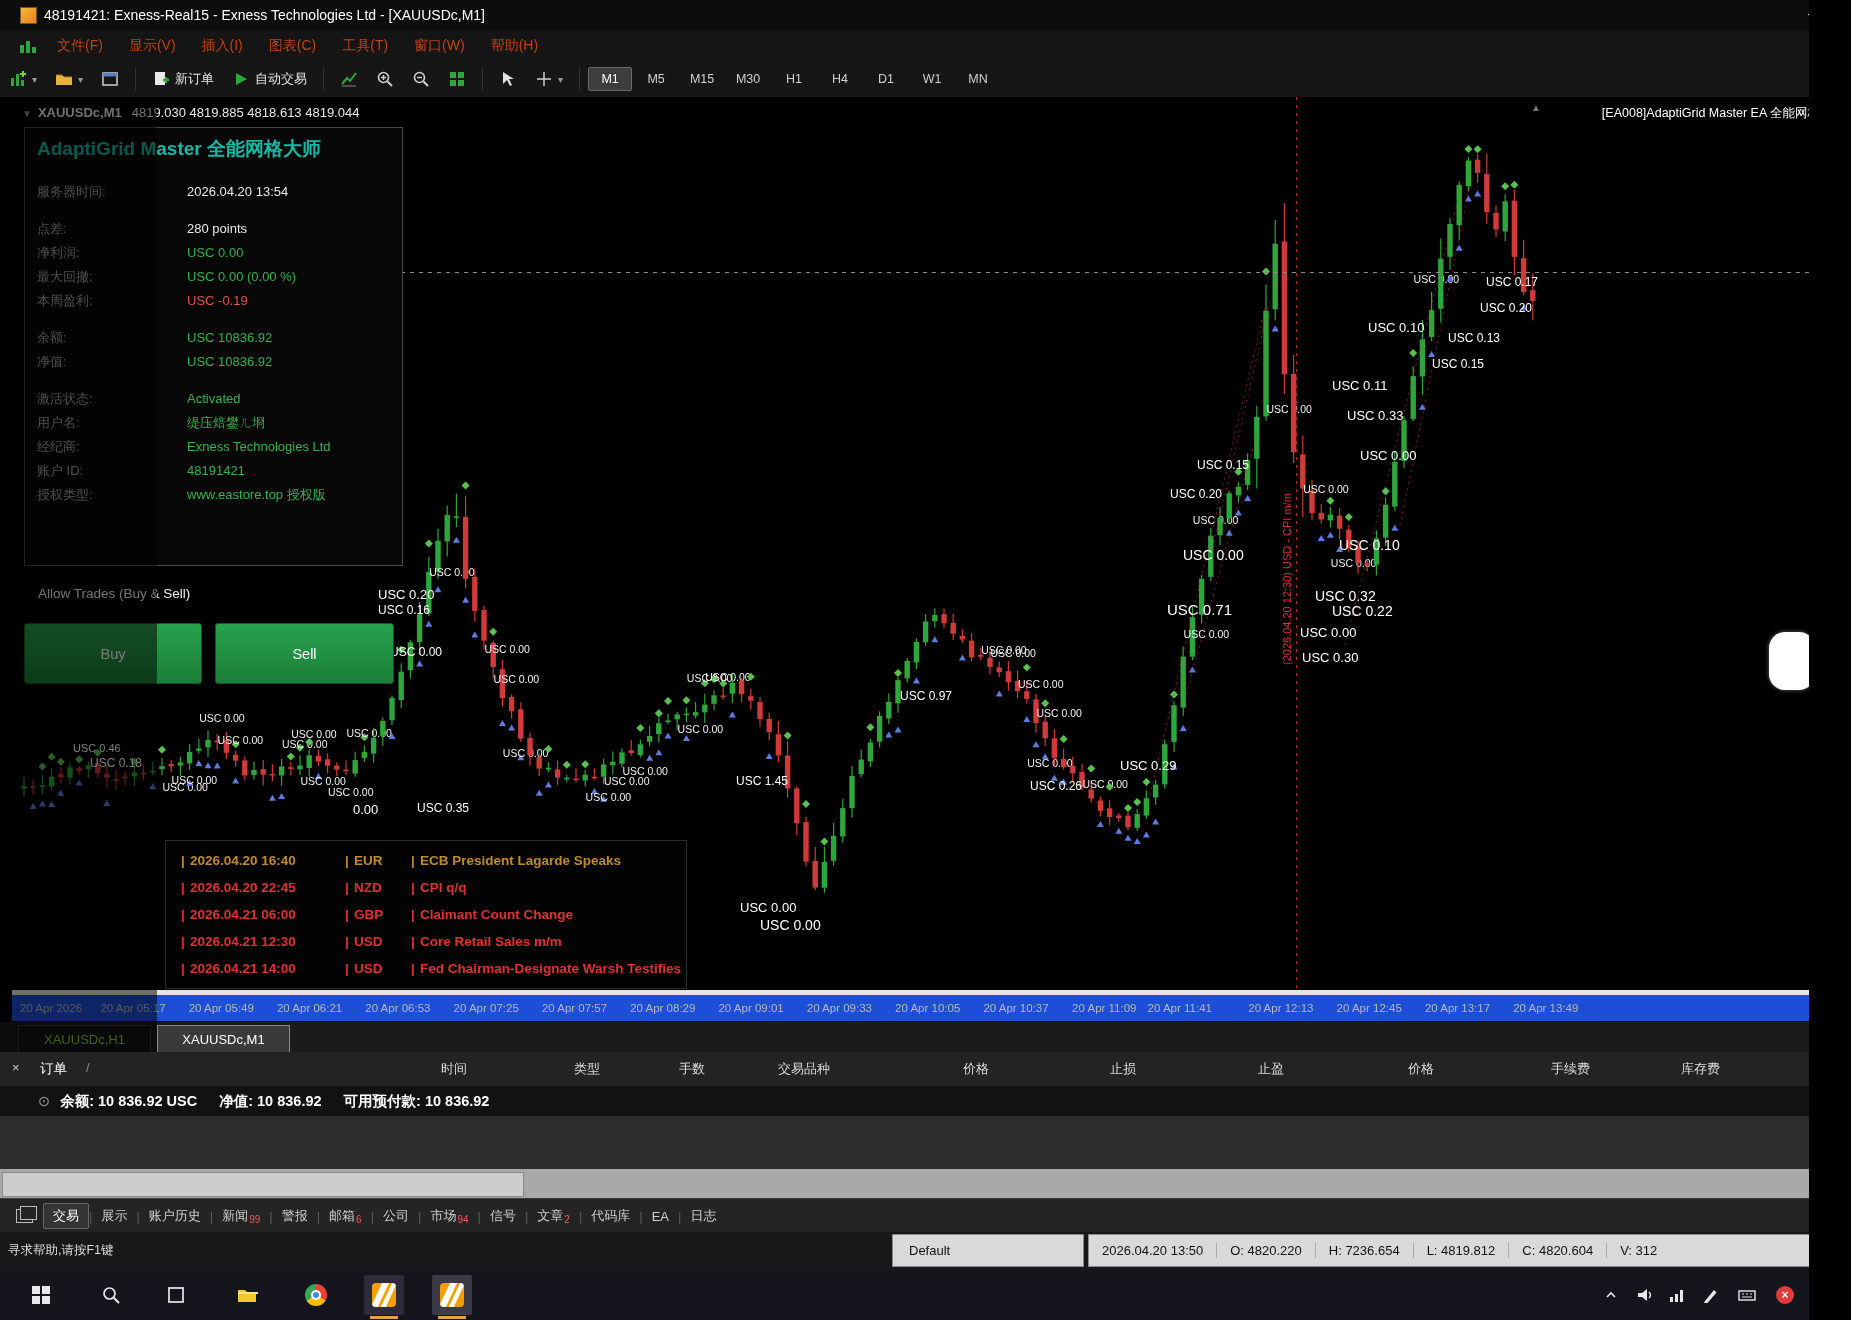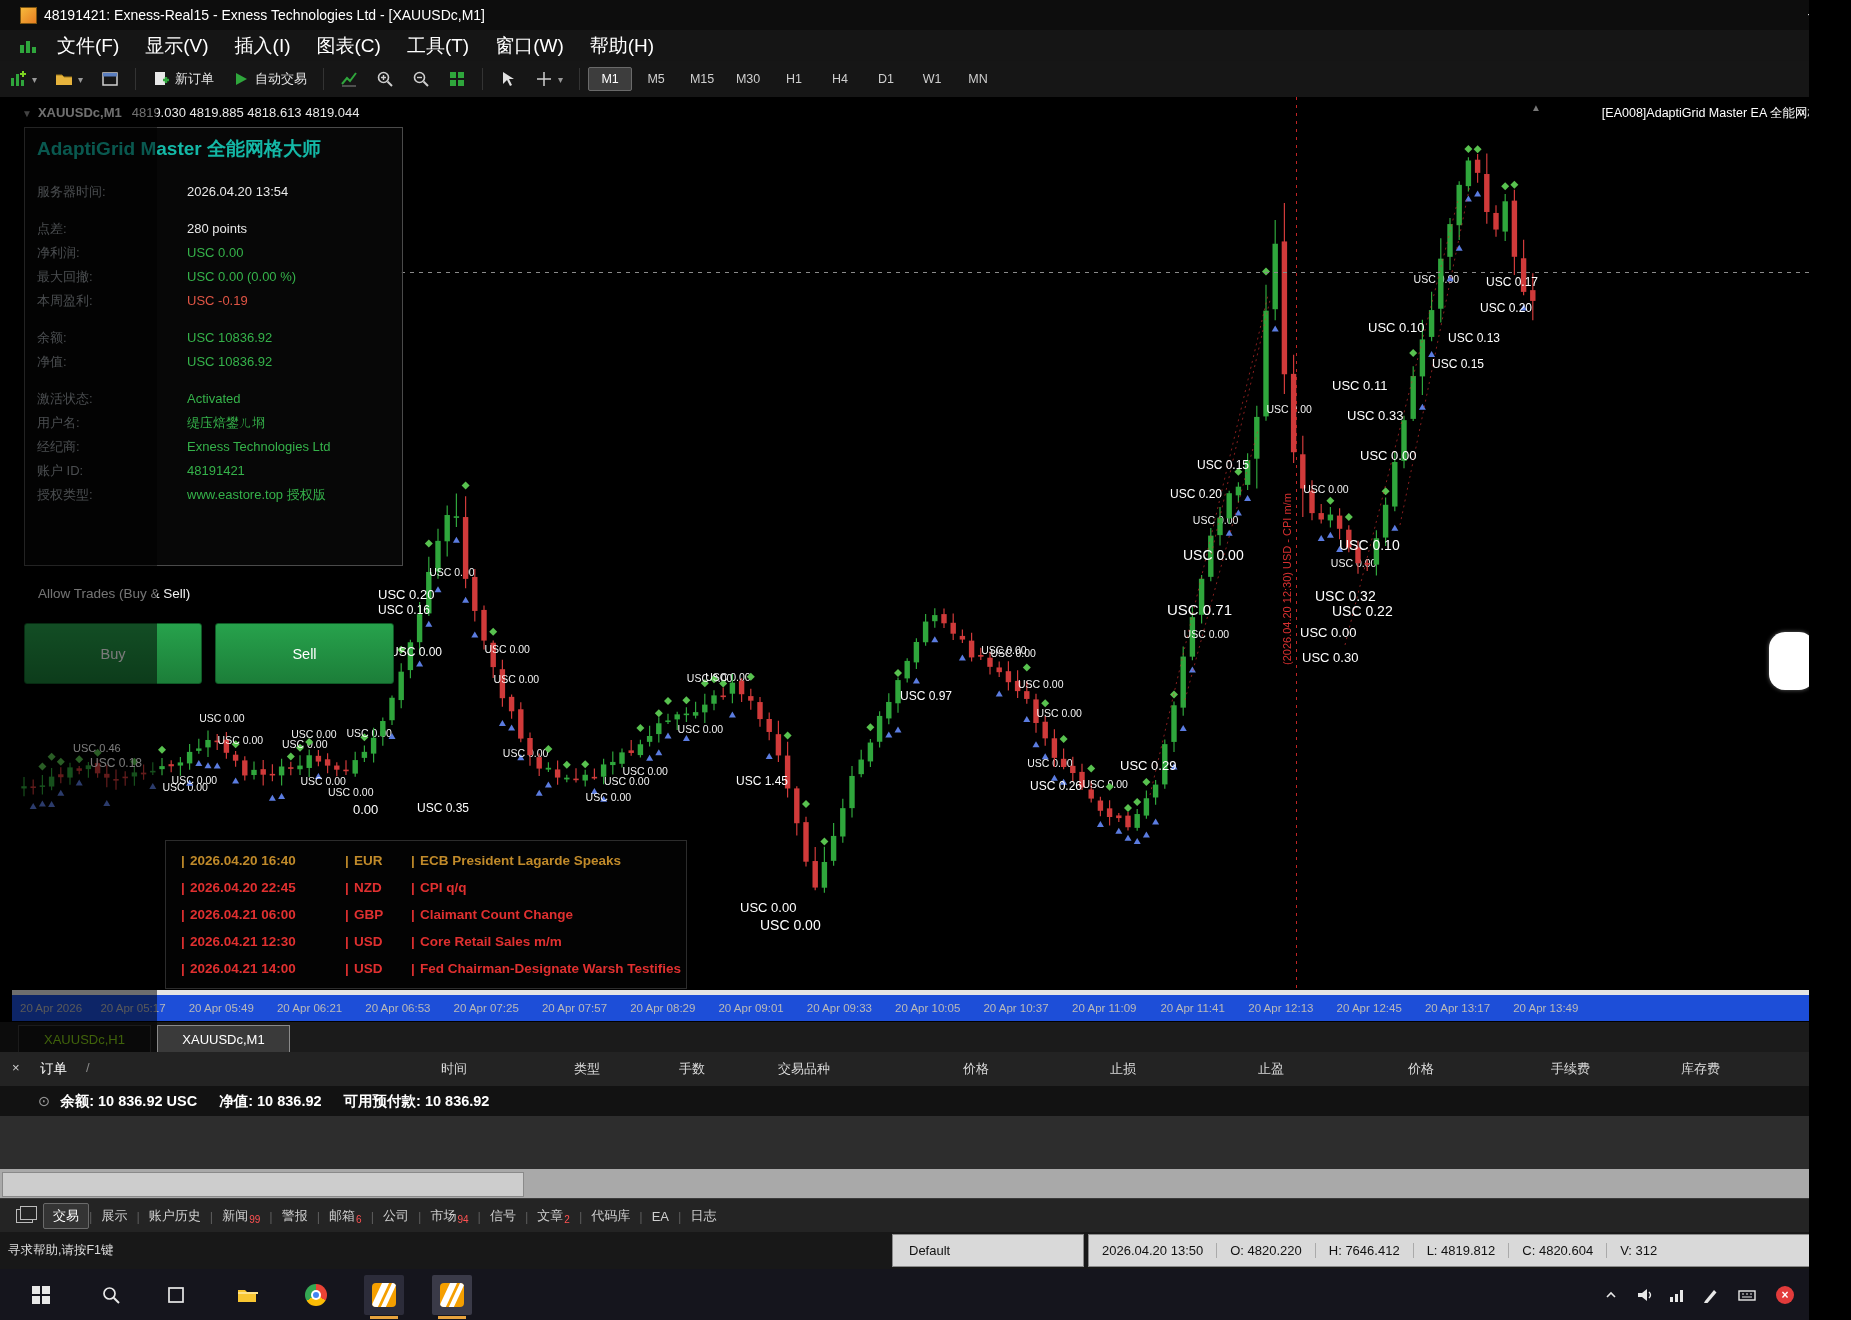--- a/index.html
+++ b/index.html
@@ -8,21 +8,21 @@
   
   #titlebar{position:absolute;left:0;top:0;width:1851px;height:30px;background:#0d0d0d;border-bottom:1px solid #000;}
   #titlebar .appicon{position:absolute;left:20px;top:7px;width:15px;height:15px;background:linear-gradient(135deg,#f6b93b,#e67e22);border:1px solid #7a5310;}
   #titlebar .title{position:absolute;left:44px;top:0;line-height:30px;font-size:14px;color:#fff;white-space:nowrap;}
   #titlebar .minbtn{position:absolute;right:20px;top:0;line-height:28px;font-size:16px;color:#ddd;width:30px;text-align:center;cursor:default;}
   #menubar{position:absolute;left:0;top:30px;width:1851px;height:31px;background:#151515;display:flex;align-items:center;}
   #menubar .menicon{width:16px;height:14px;margin:0 8px 0 20px;background:
       linear-gradient(to top,#2fa63c 0 60%,transparent 60%) left/4px 100% no-repeat,
       linear-gradient(to top,#2fa63c 0 85%,transparent 85%) 6px 0/4px 100% no-repeat,
       linear-gradient(to top,#2fa63c 0 45%,transparent 45%) 12px 0/4px 100% no-repeat;}
-  #menubar .mitem{padding:0 13px;font-size:19px;color:#ffffff;line-height:31px;cursor:default;}
+  #menubar .mitem{padding:0 13px;font-size:14px;color:#c2410c;line-height:31px;cursor:default;}
   #toolbar{position:absolute;left:0;top:61px;width:1851px;height:36px;background:#161616;border-bottom:1px solid #2a2a2a;display:flex;align-items:center;}
   .tbtn{display:flex;align-items:center;gap:5px;padding:3px 7px;margin:0 1px;border:1px solid transparent;border-radius:2px;font-size:13px;color:#e5e5e5;}
   .tsep{width:1px;height:22px;background:#333;margin:0 7px;}
   .caret{color:#999;font-size:10px;}
   .tficon{width:18px;height:18px;display:inline-block;}
   .tfbtn{min-width:34px;text-align:center;padding:4px 4px;margin:0 1px;font-size:12.5px;color:#cfcfcf;border:1px solid transparent;border-radius:2px;}
   .tfbtn.active{background:#3d3d3d;border-color:#6a6a6a;color:#fff;}
   
   #chart{position:absolute;left:0;top:97px;width:1851px;height:893px;background:#000;overflow:hidden;}
   #chartsvg{position:absolute;left:0;top:-97px;}
@@ -825,21 +825,21 @@
       <span style="left: 252.6px; width: 90px; text-align: center;">20 Apr 06:21</span>
       <span style="left: 340.9px; width: 90px; text-align: center;">20 Apr 06:53</span>
       <span style="left: 429.2px; width: 90px; text-align: center;">20 Apr 07:25</span>
       <span style="left: 517.5px; width: 90px; text-align: center;">20 Apr 07:57</span>
       <span style="left: 605.8px; width: 90px; text-align: center;">20 Apr 08:29</span>
       <span style="left: 694.1px; width: 90px; text-align: center;">20 Apr 09:01</span>
       <span style="left: 782.4px; width: 90px; text-align: center;">20 Apr 09:33</span>
       <span style="left: 870.7px; width: 90px; text-align: center;">20 Apr 10:05</span>
       <span style="left: 959px; width: 90px; text-align: center;">20 Apr 10:37</span>
       <span style="left: 1047.3px; width: 90px; text-align: center;">20 Apr 11:09</span>
-      <span style="left: 1135.6px; width: 90px; text-align: center;">20 Apr 11:41</span>
+      <span style="left: 1135.6px; width: 90px; ">20 Apr 11:41</span>
       <span style="left: 1223.9px; width: 90px; text-align: center;">20 Apr 12:13</span>
       <span style="left: 1312.2px; width: 90px; text-align: center;">20 Apr 12:45</span>
       <span style="left: 1400.5px; width: 90px; text-align: center;">20 Apr 13:17</span>
       <span style="left: 1488.8px; width: 90px; text-align: center;">20 Apr 13:49</span>
     </div>
 
   <div id="charttabs">
     <div id="ctab1" class="ctab">XAUUSDc,H1</div>
     <div id="ctab2" class="ctab">XAUUSDc,M1</div>
   </div>
@@ -904,21 +904,21 @@
         <span class="btab">日志</span>
       </div>
   </div>
 
   <div id="statusbar">
     <div id="status-help">寻求帮助,请按F1键</div>
     <div id="status-profile" class="statuspanel">Default</div>
     <div id="status-ohlc" class="statuspanel">
         <span>2026.04.20 13:50</span>
         <span>O: 4820.220</span>
-        <span>H: 7646.412</span>
+        <span>H: 7236.654</span>
         <span>L: 4819.812</span>
         <span>C: 4820.604</span>
         <span>V: 312</span>
       </div>
     <div id="status-net">
         <i style="height:5px"></i>
         <i style="height:9px"></i>
         <i style="height:13px"></i>
         <i style="height:17px"></i>
       </div>

